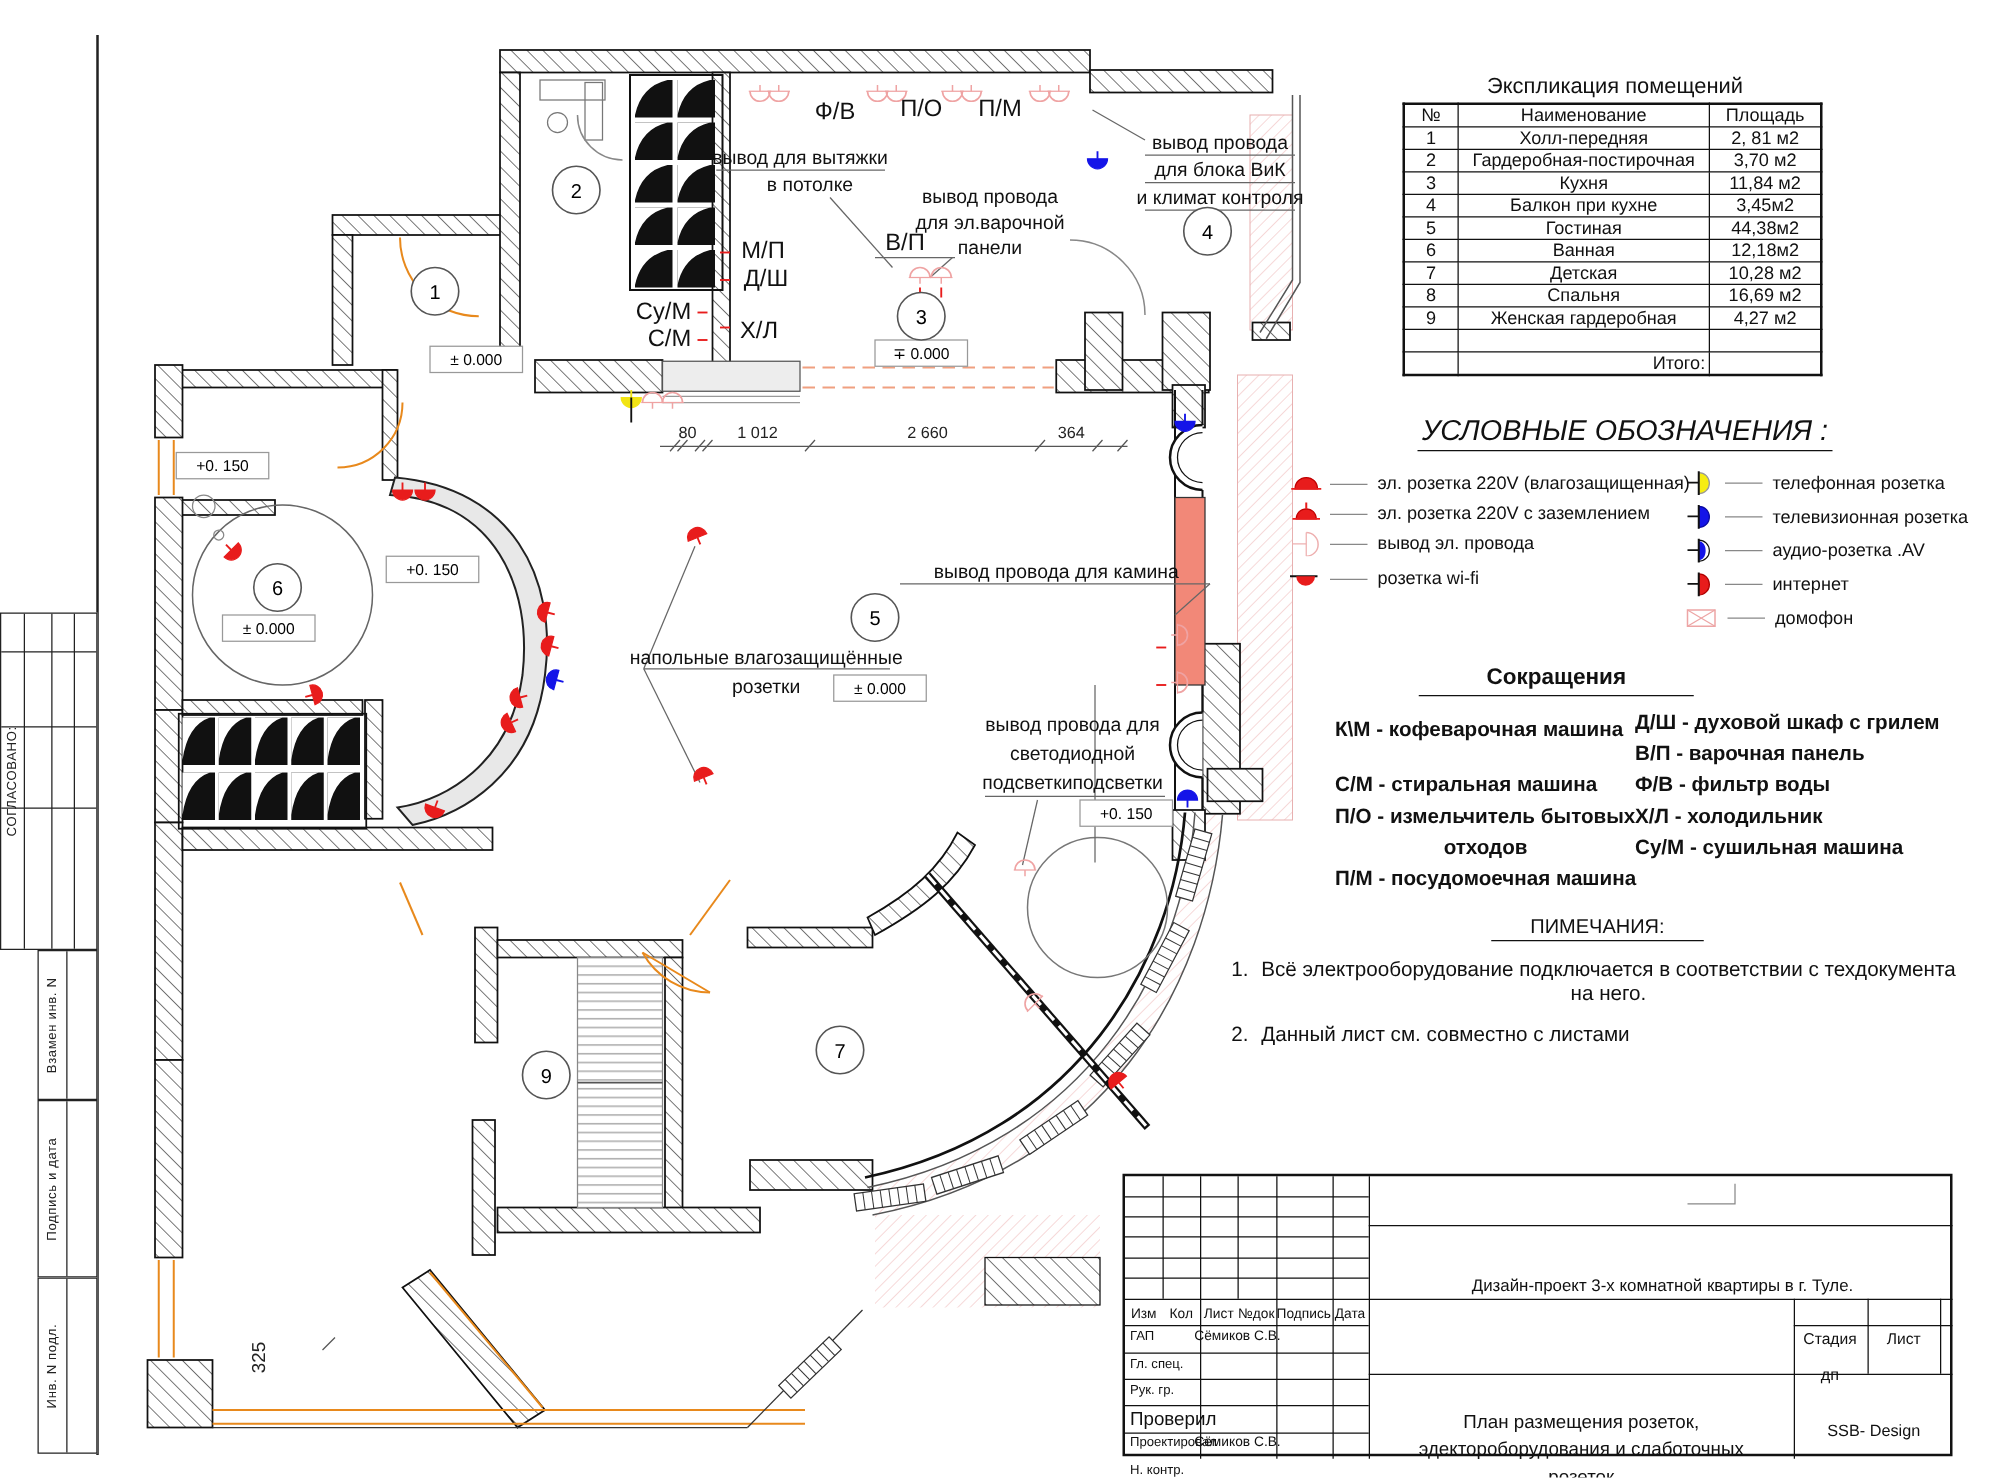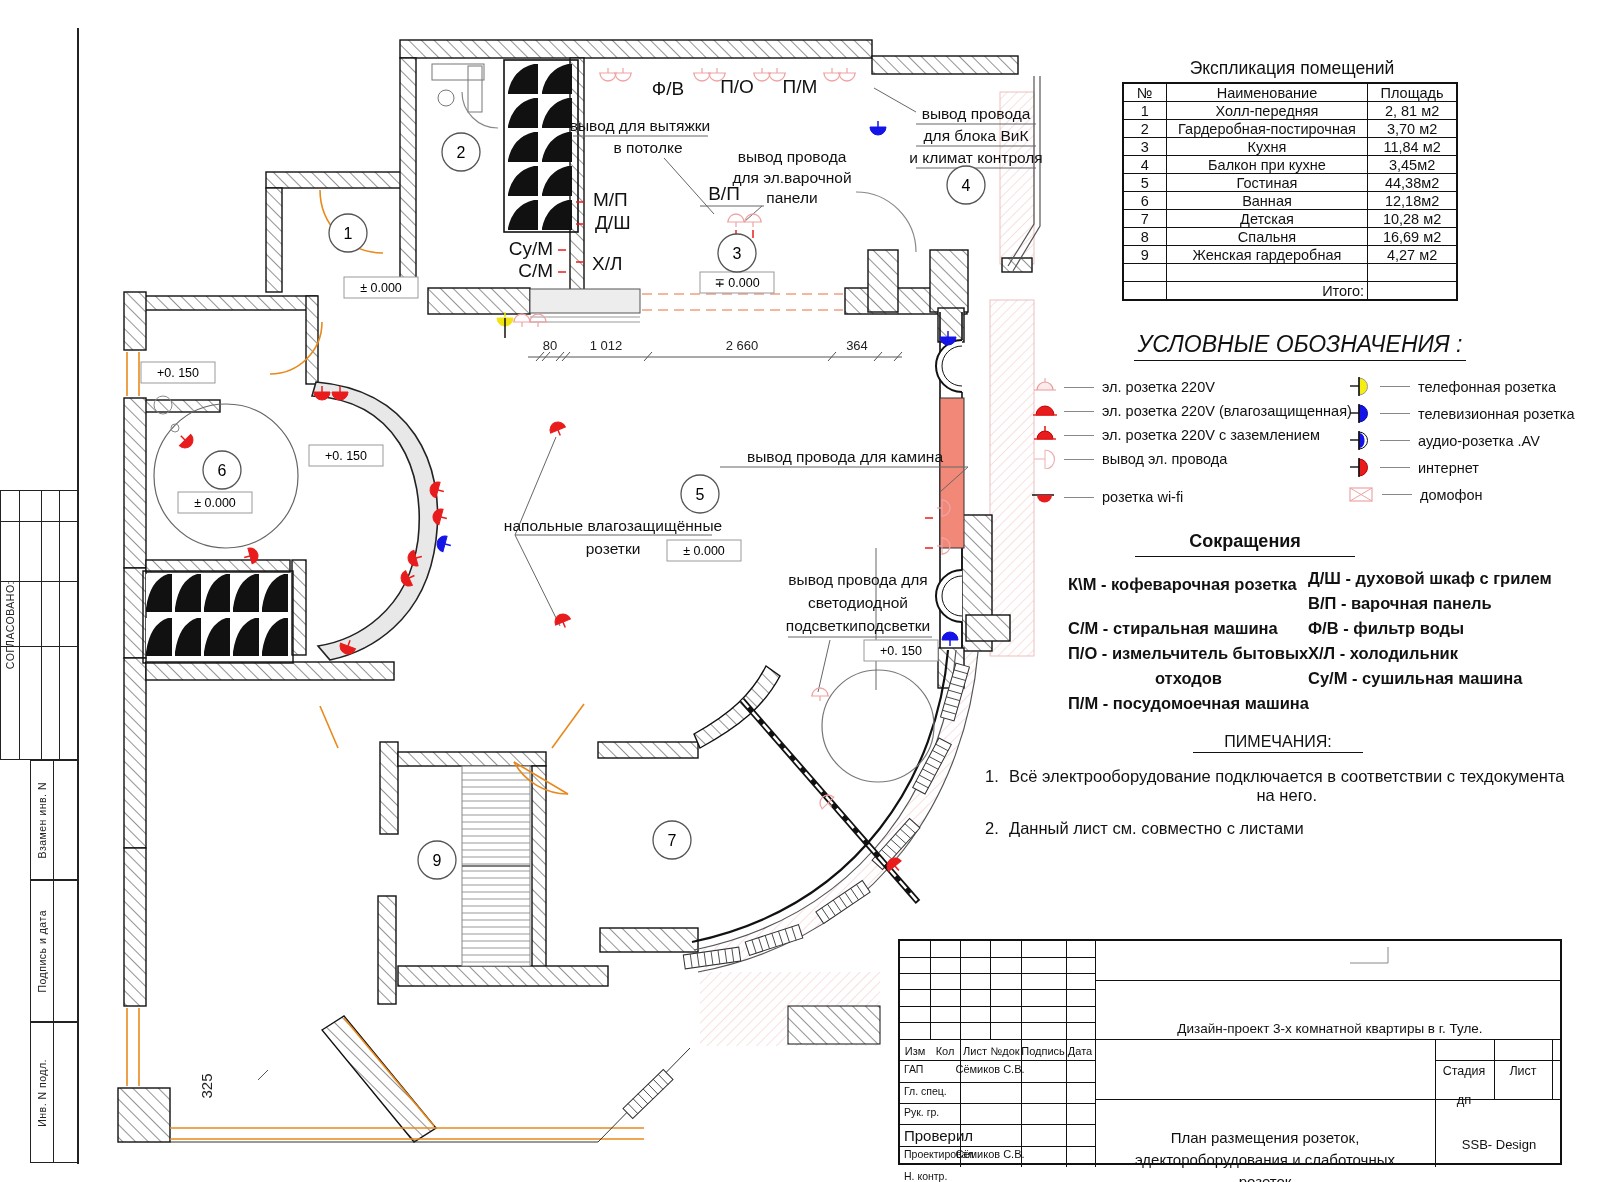--- a/index.html
+++ b/index.html
@@ -610,29 +610,20 @@
         </tr>
   </tbody>
     </table>
 </div>
 
 <div class="abs" id="legend">
   <div class="leg-title"><span>УСЛОВНЫЕ ОБОЗНАЧЕНИЯ :</span></div>
   <div class="leg-col" style="left:32px;top:44px">
     <div class="leg-row">
       <svg width="26" height="20">
-          <path d="M5,13 A8,8 0 0 1 21,13" fill="#fdeaea" stroke="#e89a9a" stroke-width="1.2"></path>
-          <line x1="13" y1="5" x2="13" y2="1" stroke="#e89a9a"></line>
-          <line x1="2" y1="13" x2="24" y2="13" stroke="#e89a9a"></line>
-        </svg>
-      <div class="leg-line"></div>
-      <div class="leg-label">эл. розетка 220V</div>
-    </div>
-    <div class="leg-row">
-      <svg width="26" height="20">
           <path d="M4,14 A9,9 0 0 1 22,14 Z" fill="#e81c1c" stroke="#c00000"></path>
           <line x1="1" y1="14" x2="25" y2="14" stroke="#e81c1c" stroke-width="1.4"></line>
         </svg>
       <div class="leg-line"></div>
       <div class="leg-label">эл. розетка 220V (влагозащищенная)</div>
     </div>
     <div class="leg-row">
       <svg width="26" height="20">
           <path d="M5,14 A8,8 0 0 1 21,14 Z" fill="#e81c1c" stroke="#c00000"></path>
           <line x1="13" y1="6" x2="13" y2="1" stroke="#e81c1c" stroke-width="1.6"></line>
@@ -643,21 +634,21 @@
     </div>
     <div class="leg-row">
       <svg width="26" height="20">
           <path d="M13,1 A9.5,9.5 0 0 1 13,20" fill="none" stroke="#eeb0b0" stroke-width="1.2"></path>
           <line x1="13" y1="1" x2="13" y2="20" stroke="#eeb0b0"></line>
           <line x1="2" y1="10" x2="13" y2="10" stroke="#eeb0b0"></line>
         </svg>
       <div class="leg-line"></div>
       <div class="leg-label">вывод эл. провода</div>
     </div>
-    <div class="leg-row" style="margin-top:14px">
+    <div class="leg-row" style="margin-top:4px">
       <svg width="26" height="20">
           <line x1="0" y1="8" x2="22" y2="8" stroke="#111" stroke-width="1.5"></line>
           <path d="M5,8 A7.5,7.5 0 0 0 20,8 Z" fill="#e81c1c"></path>
         </svg>
       <div class="leg-line"></div>
       <div class="leg-label">розетка wi-fi</div>
     </div>
   </div>
   <div class="leg-col" style="left:348px;top:42px">
     <div class="leg-row" style="height:27px">
@@ -705,21 +696,21 @@
         </svg>
       <div class="leg-line"></div>
       <div class="leg-label">домофон</div>
     </div>
   </div>
 </div>
 
 <div class="abs" id="abbrev">
   <div class="ab-title">Сокращения</div>
   <div class="ab-col" style="left:28px;top:44px">
-    <div>К\М - кофеварочная розетка</div>
+    <div>К\М - кофеварочная машина</div>
     <div style="margin-top:25px">С/М - стиральная машина</div>
     <div style="margin-top:4px">П/О - измельчитель бытовых</div>
     <div style="text-align:center">отходов</div>
     <div>П/М - посудомоечная машина</div>
   </div>
   <div class="ab-col" style="left:268px;top:38px">
     <div>Д/Ш - духовой шкаф с грилем</div>
     <div>В/П - варочная панель</div>
     <div>Ф/В - фильтр воды</div>
     <div style="margin-top:2px">Х/Л - холодильник</div>

